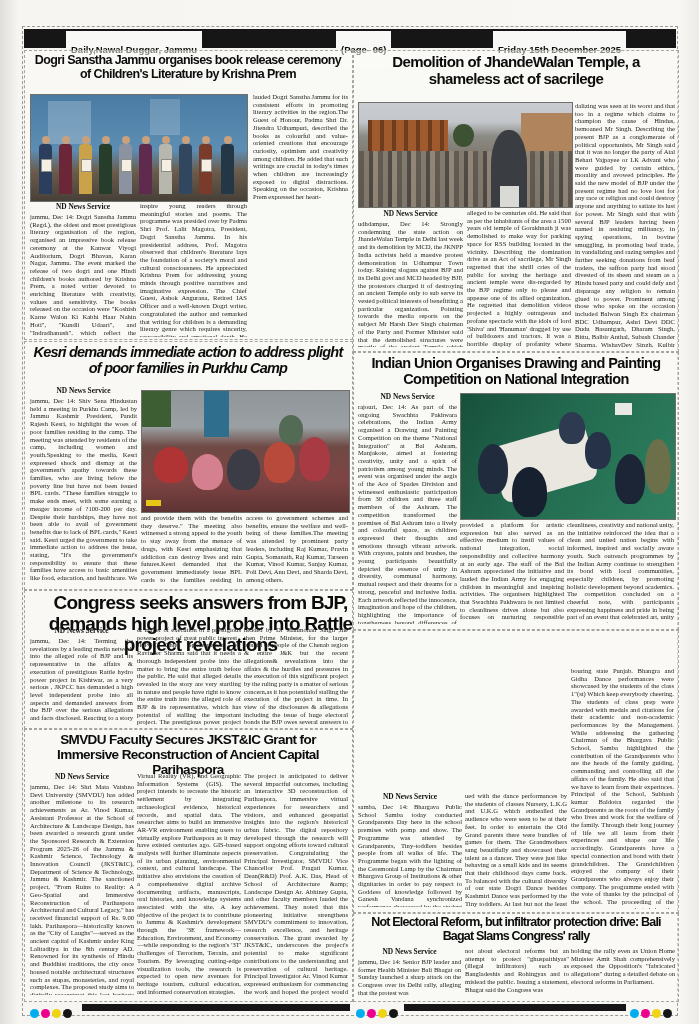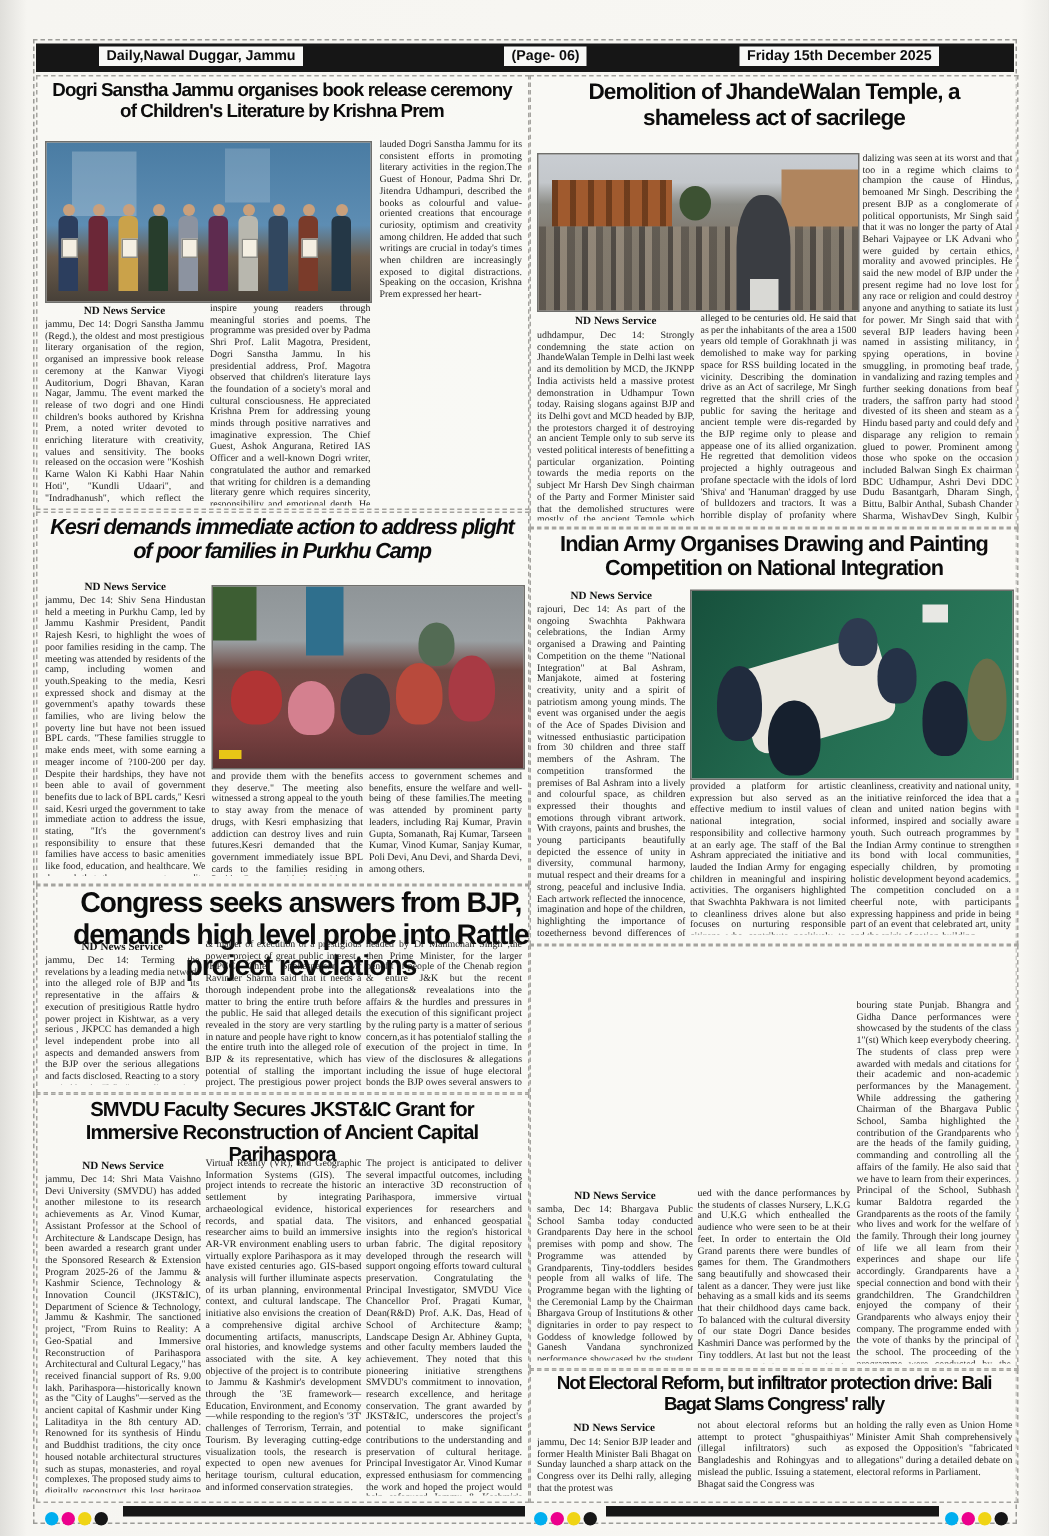--- a/index.html
+++ b/index.html
@@ -1,20 +1,20 @@
 <!DOCTYPE html>
 <html><head>
 <meta charset="utf-8">
 <style>
   html,body{margin:0;padding:0;}
   body{background:#e7e6e2;font-family:"Liberation Serif",serif;}
   .page{position:relative;width:699px;height:1024px;background:linear-gradient(90deg,#dfdeda 0px,#f6f5f1 18px,#f8f7f3 680px,#ecebe7 699px);overflow:hidden;}
   .frame{position:absolute;left:22px;top:26px;width:654px;height:988px;border:1px dashed #9b9b97;}
   .mast{position:absolute;left:24px;top:29px;width:652px;height:19px;background:#161616;}
-  .mastbox{position:absolute;top:2px;height:13px;background:#f8f8f6;color:#0d0d0d;font-family:"Liberation Sans",sans-serif;font-weight:bold;font-size:9.5px;line-height:13px;padding:0 5px;white-space:nowrap;}
+  .mastbox{position:absolute;top:2px;height:13px;background:#f8f8f6;color:#0d0d0d;font-family:"Liberation Sans",sans-serif;font-weight:bold;font-size:9.5px;line-height:13px;padding:12px 5px;white-space:nowrap;}
   .article{position:absolute;border:1px dashed #a5a49f;background:rgba(252,251,248,.5);}
   .headline{position:absolute;font-family:"Liberation Sans",sans-serif;font-weight:800;letter-spacing:-0.6px;line-height:1.1;text-align:center;color:#0c0c0c;}
   .col{position:absolute;font-size:6.6px;line-height:1.17;text-align:justify;color:#1c1c1c;overflow:hidden;word-spacing:-0.2px;}
   .byline{font-family:"Liberation Serif",serif;font-weight:bold;text-align:center;font-size:7.4px;margin-bottom:2px;color:#111;}
   .photo{position:absolute;border:1px solid #6f6f6c;overflow:hidden;}
   .abs{position:absolute;}
   .person{position:absolute;bottom:7px;width:13px;height:50px;border-radius:4px 4px 0 0;}
   .person::before{content:"";position:absolute;top:-8px;left:3px;width:8px;height:8px;border-radius:50%;background:#c9a07c;}
   .book::after{content:"";position:absolute;top:15px;left:2px;width:9px;height:11px;background:#f4efe2;border:1px solid #8c8c86;}
   .blob{position:absolute;border-radius:50% 50% 42% 42%;}
@@ -92,21 +92,21 @@
       <div class="blob" style="left:59%;top:42%;width:15%;height:34%;background:#b84a3c;"></div>
       <div class="blob" style="left:76%;top:38%;width:15%;height:36%;background:#a83a44;"></div>
       <div class="blob" style="left:66%;top:20%;width:12%;height:24%;background:#536b54;"></div>
       <div class="abs" style="left:2%;bottom:5%;width:15px;height:6px;background:#e8c616;"></div>
     </div>
     <div class="col" style="left:116px;top:172px;width:101px;height:70px;">and provide them with the benefits they deserve." The meeting also witnessed a strong appeal to the youth to stay away from the menace of drugs, with Kesri emphasizing that addiction can destroy lives and ruin futures.Kesri demanded that the government immediately issue BPL cards to the families residing in Purkhu Camp,provide them with</div>
     <div class="col" style="left:221px;top:172px;width:102px;height:70px;">access to government schemes and benefits, ensure the welfare and well-being of these families.The meeting was attended by prominent party leaders, including Raj Kumar, Pravin Gupta, Somanath, Raj Kumar, Tarseen Kumar, Vinod Kumar, Sanjay Kumar, Poli Devi, Anu Devi, and Sharda Devi, among others.</div>
   </div>
 
   <div class="article" style="left:353px;top:352px;width:324px;height:276px;">
-    <div class="headline" style="left:5px;top:3px;width:314px;font-size:14.5px;">Indian Army Organises Drawing and Painting Competition on National Integration</div>
+    <div class="headline" style="left:5px;top:3px;width:314px;font-size:14.5px;">Indian Union Organises Drawing and Painting Competition on National Integration</div>
     <div class="abs" style="left:4px;top:39px;width:99px;height:234px;">
       <div class="byline">ND News Service</div>
       <div class="col" style="position:static;width:99px;height:221px;">rajouri, Dec 14: As part of the ongoing Swachhta Pakhwara celebrations, the Indian Army organised a Drawing and Painting Competition on the theme "National Integration" at Bal Ashram, Manjakote, aimed at fostering creativity, unity and a spirit of patriotism among young minds. The event was organised under the aegis of the Ace of Spades Division and witnessed enthusiastic participation from 30 children and three staff members of the Ashram. The competition transformed the premises of Bal Ashram into a lively and colourful space, as children expressed their thoughts and emotions through vibrant artwork. With crayons, paints and brushes, the young participants beautifully depicted the essence of unity in diversity, communal harmony, mutual respect and their dreams for a strong, peaceful and inclusive India. Each artwork reflected the innocence, imagination and hope of the children, highlighting the importance of togetherness beyond differences of religion, culture and language. Army personnel interacted closely with the children, encouraging them to freely express their ideas and creativity. The event not only</div>
     </div>
     <div class="photo" style="left:106px;top:40px;width:214px;height:125px;background:linear-gradient(120deg,#17503c 0%,#236b50 45%,#2e8060 100%);">
       <div class="abs" style="left:72%;top:7%;width:8%;height:10%;background:#e8e8e4;"></div>
       <div class="abs" style="left:16%;top:32%;width:46%;height:46%;background:#e9e7df;border-radius:10px;transform:rotate(-16deg);"></div>
       <div class="blob" style="left:8%;top:40%;width:14%;height:40%;background:#202b3d;"></div>
       <div class="blob" style="left:24%;top:58%;width:16%;height:40%;background:#16202e;"></div>
       <div class="blob" style="left:46%;top:14%;width:12%;height:26%;background:#2e3a50;"></div>

